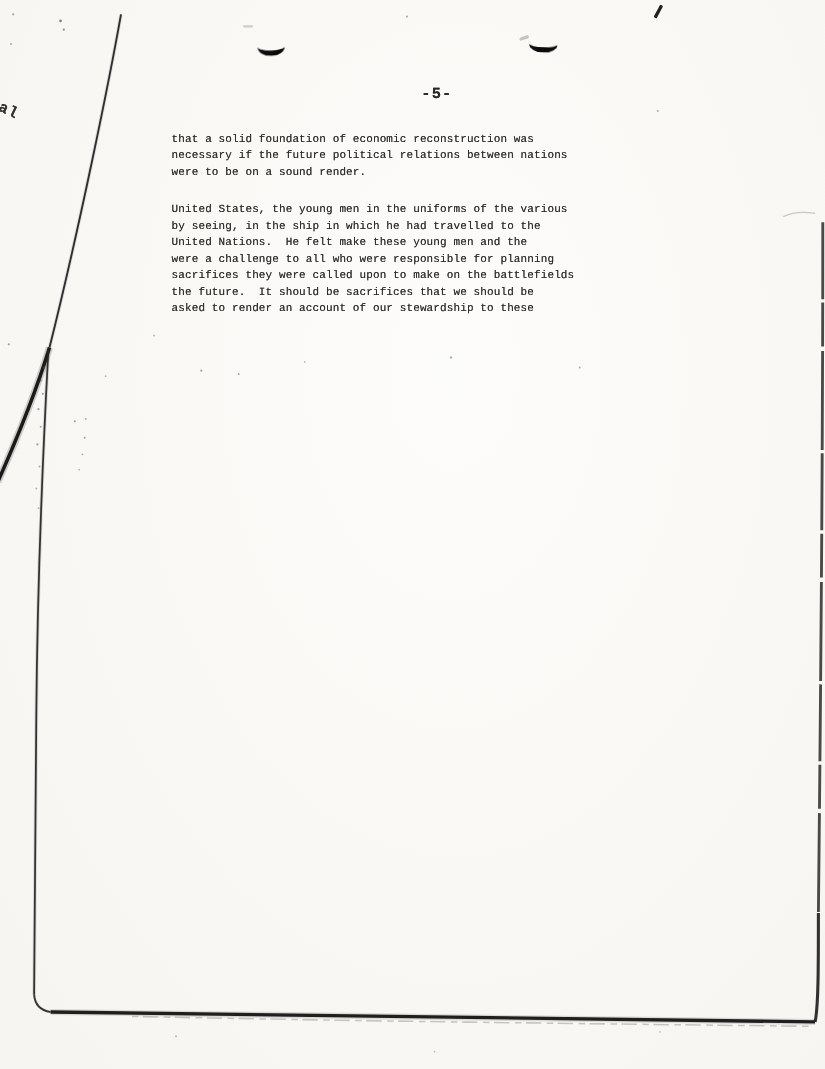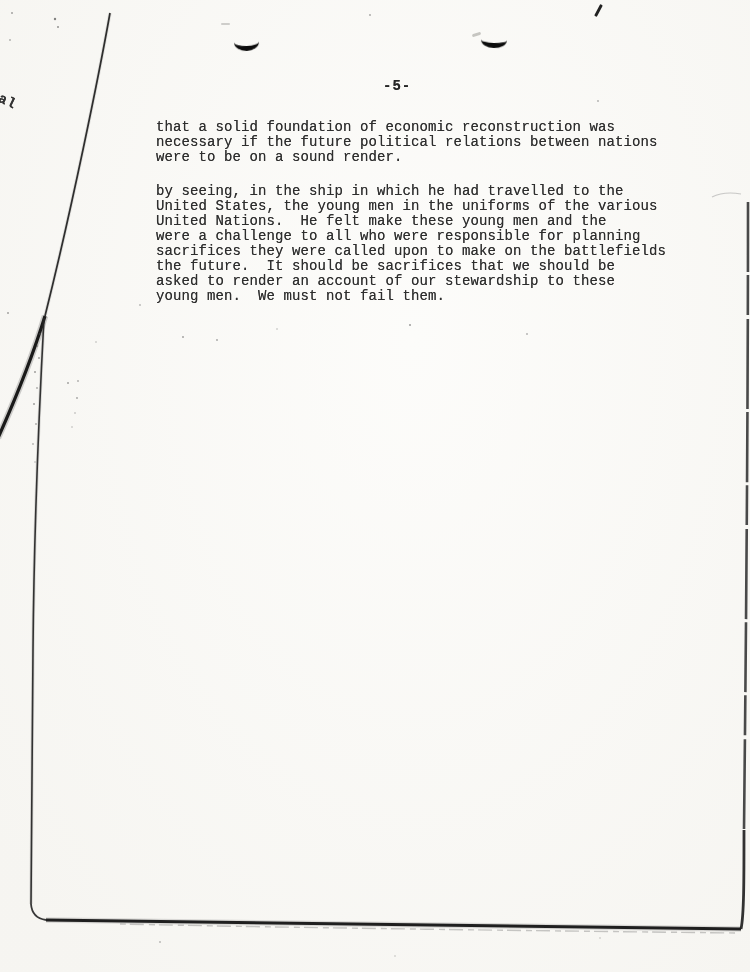--- a/index.html
+++ b/index.html
@@ -36,21 +36,21 @@
     color: #262626;
     letter-spacing: 1px;
     text-shadow: 0 0 0.6px rgba(50,50,50,0.85);
   }
   .text-block {
     position: absolute;
     left: 156px;
     top: 120px;
     width: 540px;
     color: #2e2e2e;
-    font-size: 14px;
+    font-size: 10px;
     line-height: 15px;
     text-shadow: 0 0 0.6px rgba(60,60,60,0.8);
   }
   .para { margin: 0 0 19px 0; }
   .tline { white-space: pre; letter-spacing: 0.1px; }
   .margin-fragment {
     position: absolute;
     left: -6px;
     top: 86px;
     font-size: 14px;
@@ -168,22 +168,21 @@
 
 <div class="page-number">-5-</div>
 
 <div class="text-block">
   <div class="para">
     <div class="tline">that a solid foundation of economic reconstruction was</div>
     <div class="tline">necessary if the future political relations between nations</div>
     <div class="tline">were to be on a sound render.</div>
   </div>
   <div class="para">
+    <div class="tline">United States, the young men in the uniforms of the various</div>
     <div class="tline">by seeing, in the ship in which he had travelled to the</div>
-    <div class="tline">United States, the young men in the uniforms of the various</div>
     <div class="tline">United Nations.  He felt make these young men and the</div>
     <div class="tline">were a challenge to all who were responsible for planning</div>
     <div class="tline">sacrifices they were called upon to make on the battlefields</div>
     <div class="tline">the future.  It should be sacrifices that we should be</div>
     <div class="tline">asked to render an account of our stewardship to these</div>
-    <div class="tline">young men.  We must not fail them.</div>
   </div>
 </div>
 
 </body></html>

